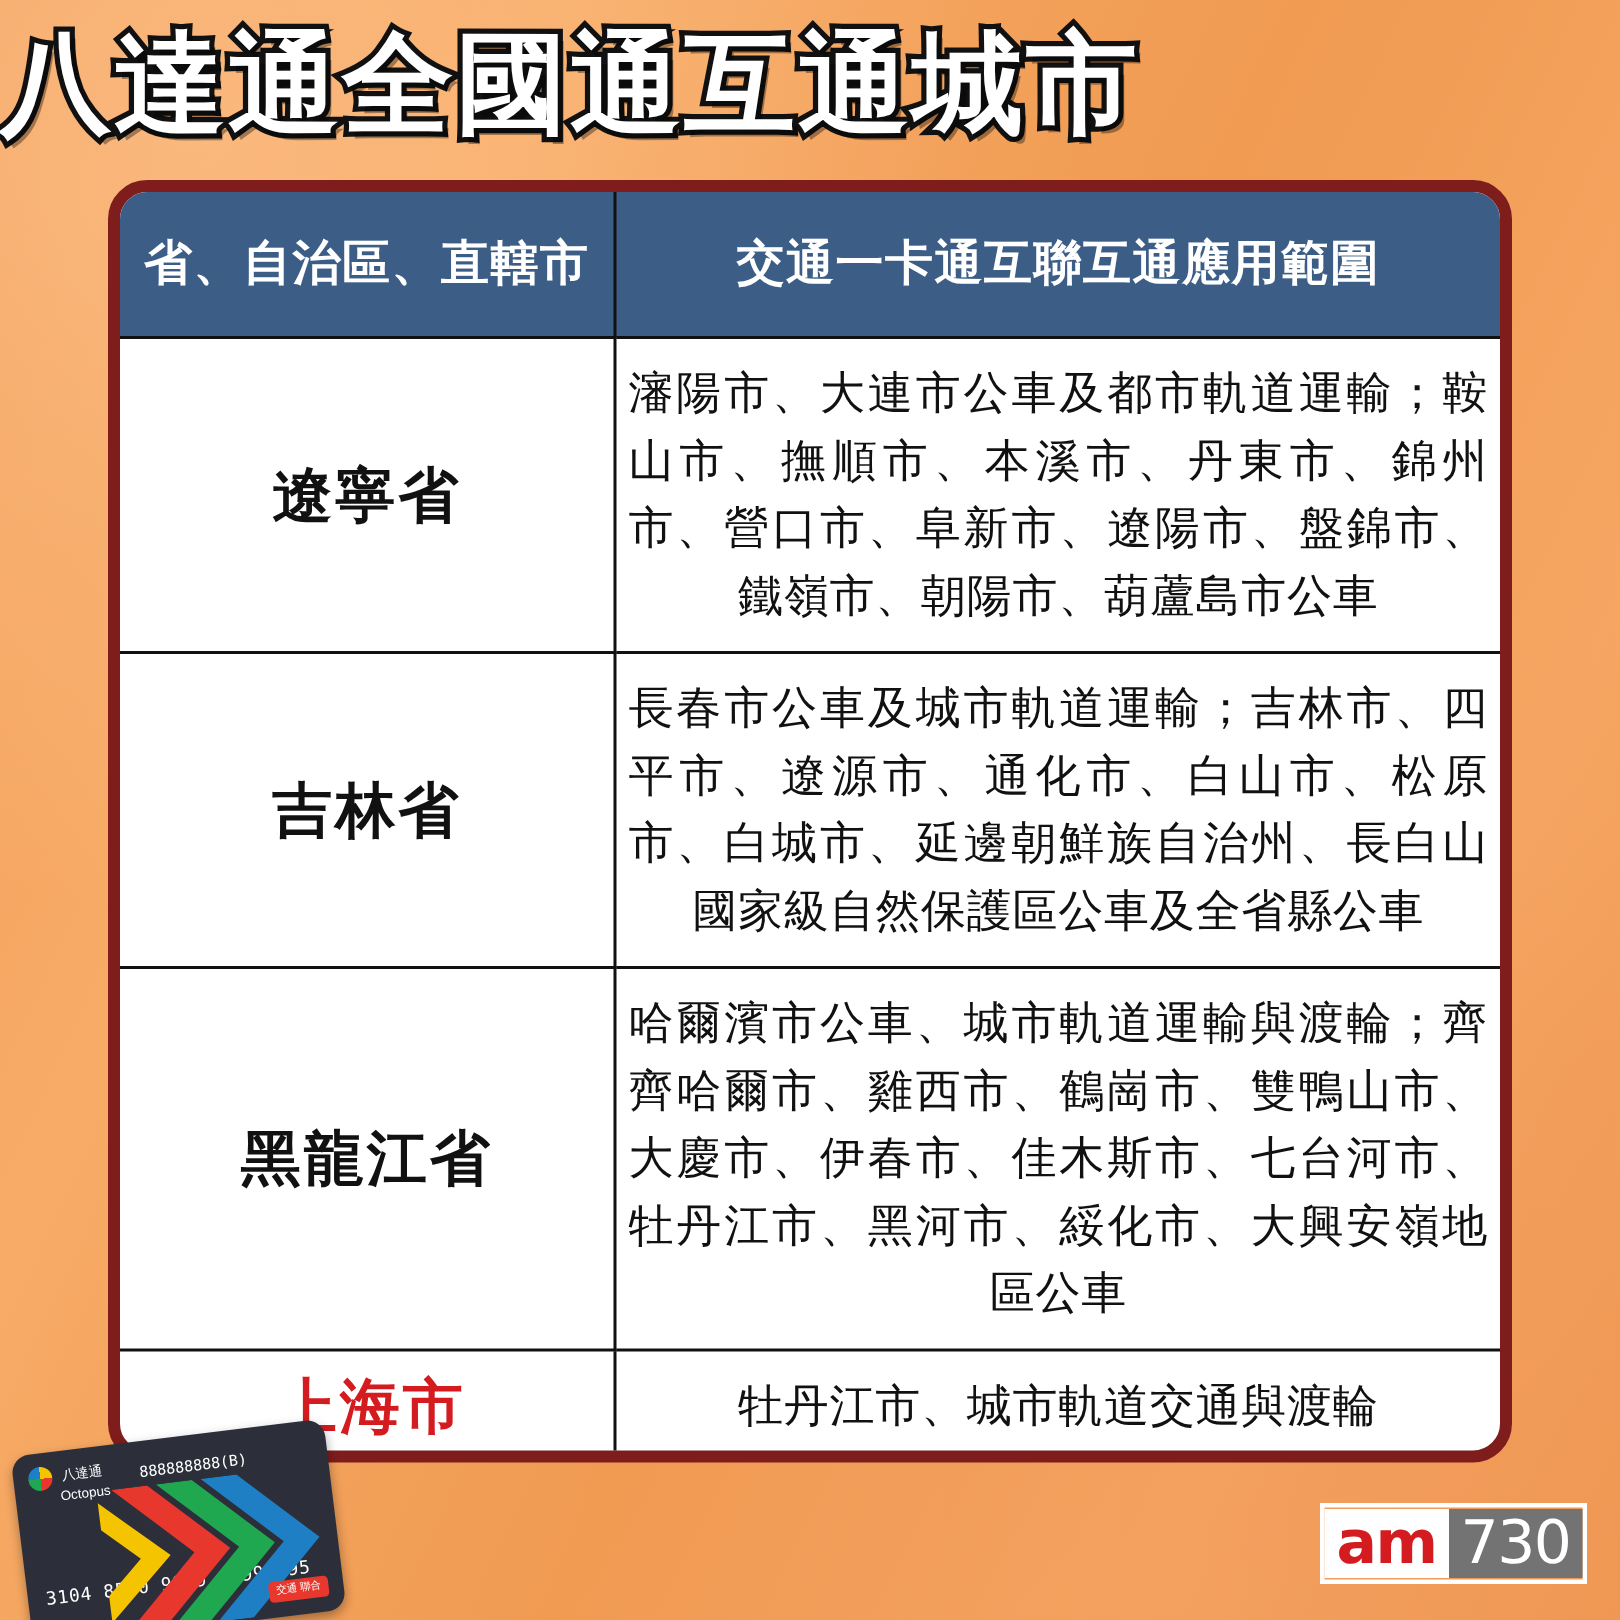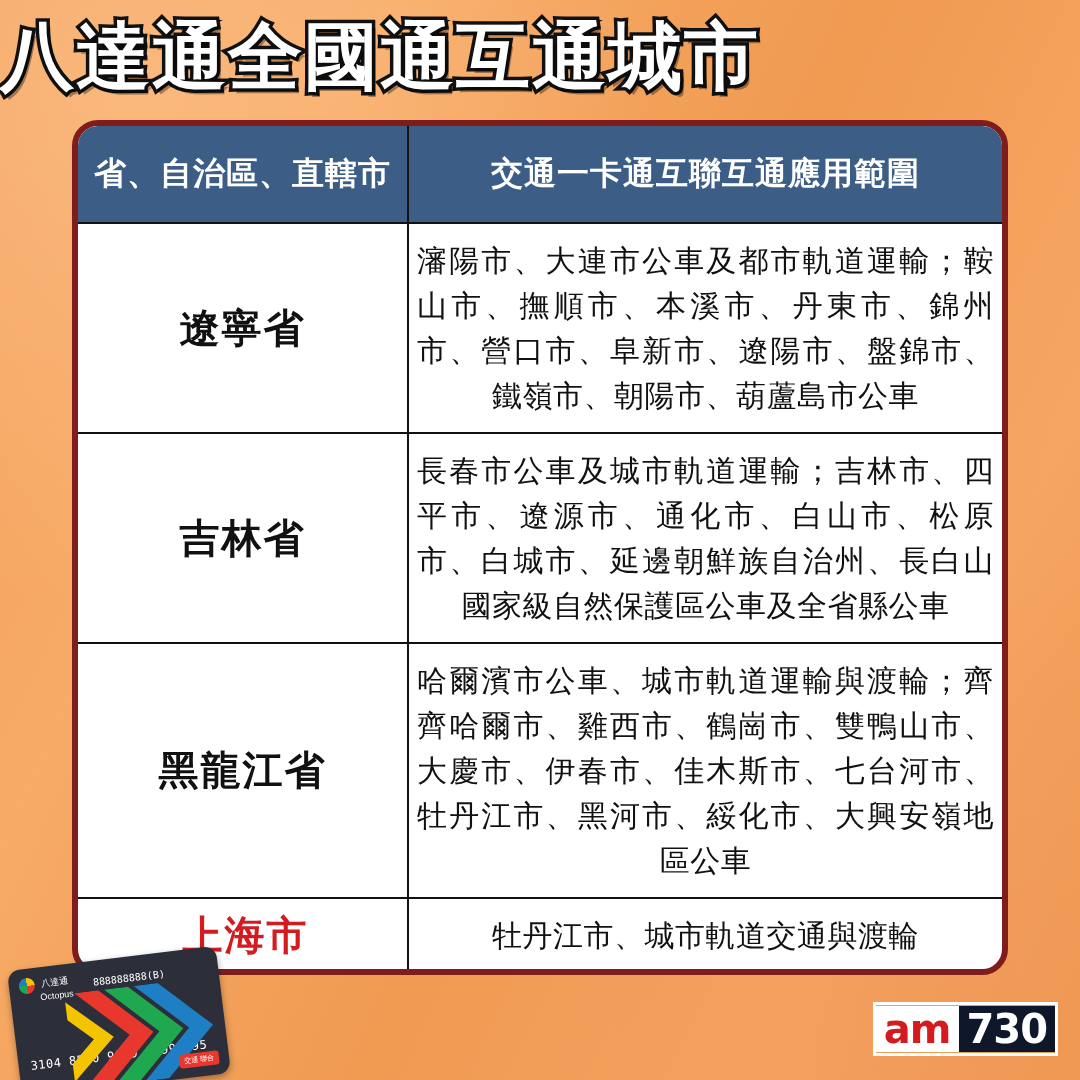--- a/index.html
+++ b/index.html
@@ -38,21 +38,21 @@
     text-shadow:
       4px 5px 0 rgba(0,0,0,0.35);
   }
   .card {
     position: absolute;
     left: 72px;
     top: 120px;
     width: 936px;
     height: 855px;
     background: #ffffff;
-    border: 6px solid #7f1d1d;
+    border: 8px solid #7f1d1d;
     border-radius: 26px;
     overflow: hidden;
     z-index: 4;
   }
   table.data-table {
     width: 100%;
     height: 100%;
     border-collapse: collapse;
     table-layout: fixed;
   }
@@ -149,22 +149,22 @@
     border: 3px solid #ffffff;
   }
   .am730 .am {
     background: #ffffff; color: #d31b20;
     font-weight: bold; font-size: 40px;
     font-family: "DejaVu Sans", "Liberation Sans", sans-serif;
     padding: 0 8px; display: flex; align-items: center;
     letter-spacing: -1px;
   }
   .am730 .seventhirty {
-    background: #0f172a; color: #ffffff;
-    font-weight: bold; font-size: 40px;
+    background: #737373; color: #ffffff;
+    font-weight: normal; font-size: 40px;
     font-family: "DejaVu Sans", "Liberation Sans", sans-serif;
     padding: 0 8px; display: flex; align-items: center;
     letter-spacing: -1px;
   }
 </style>
 </head>
 <body>
 
 <div class="bg-wash"></div>
 

